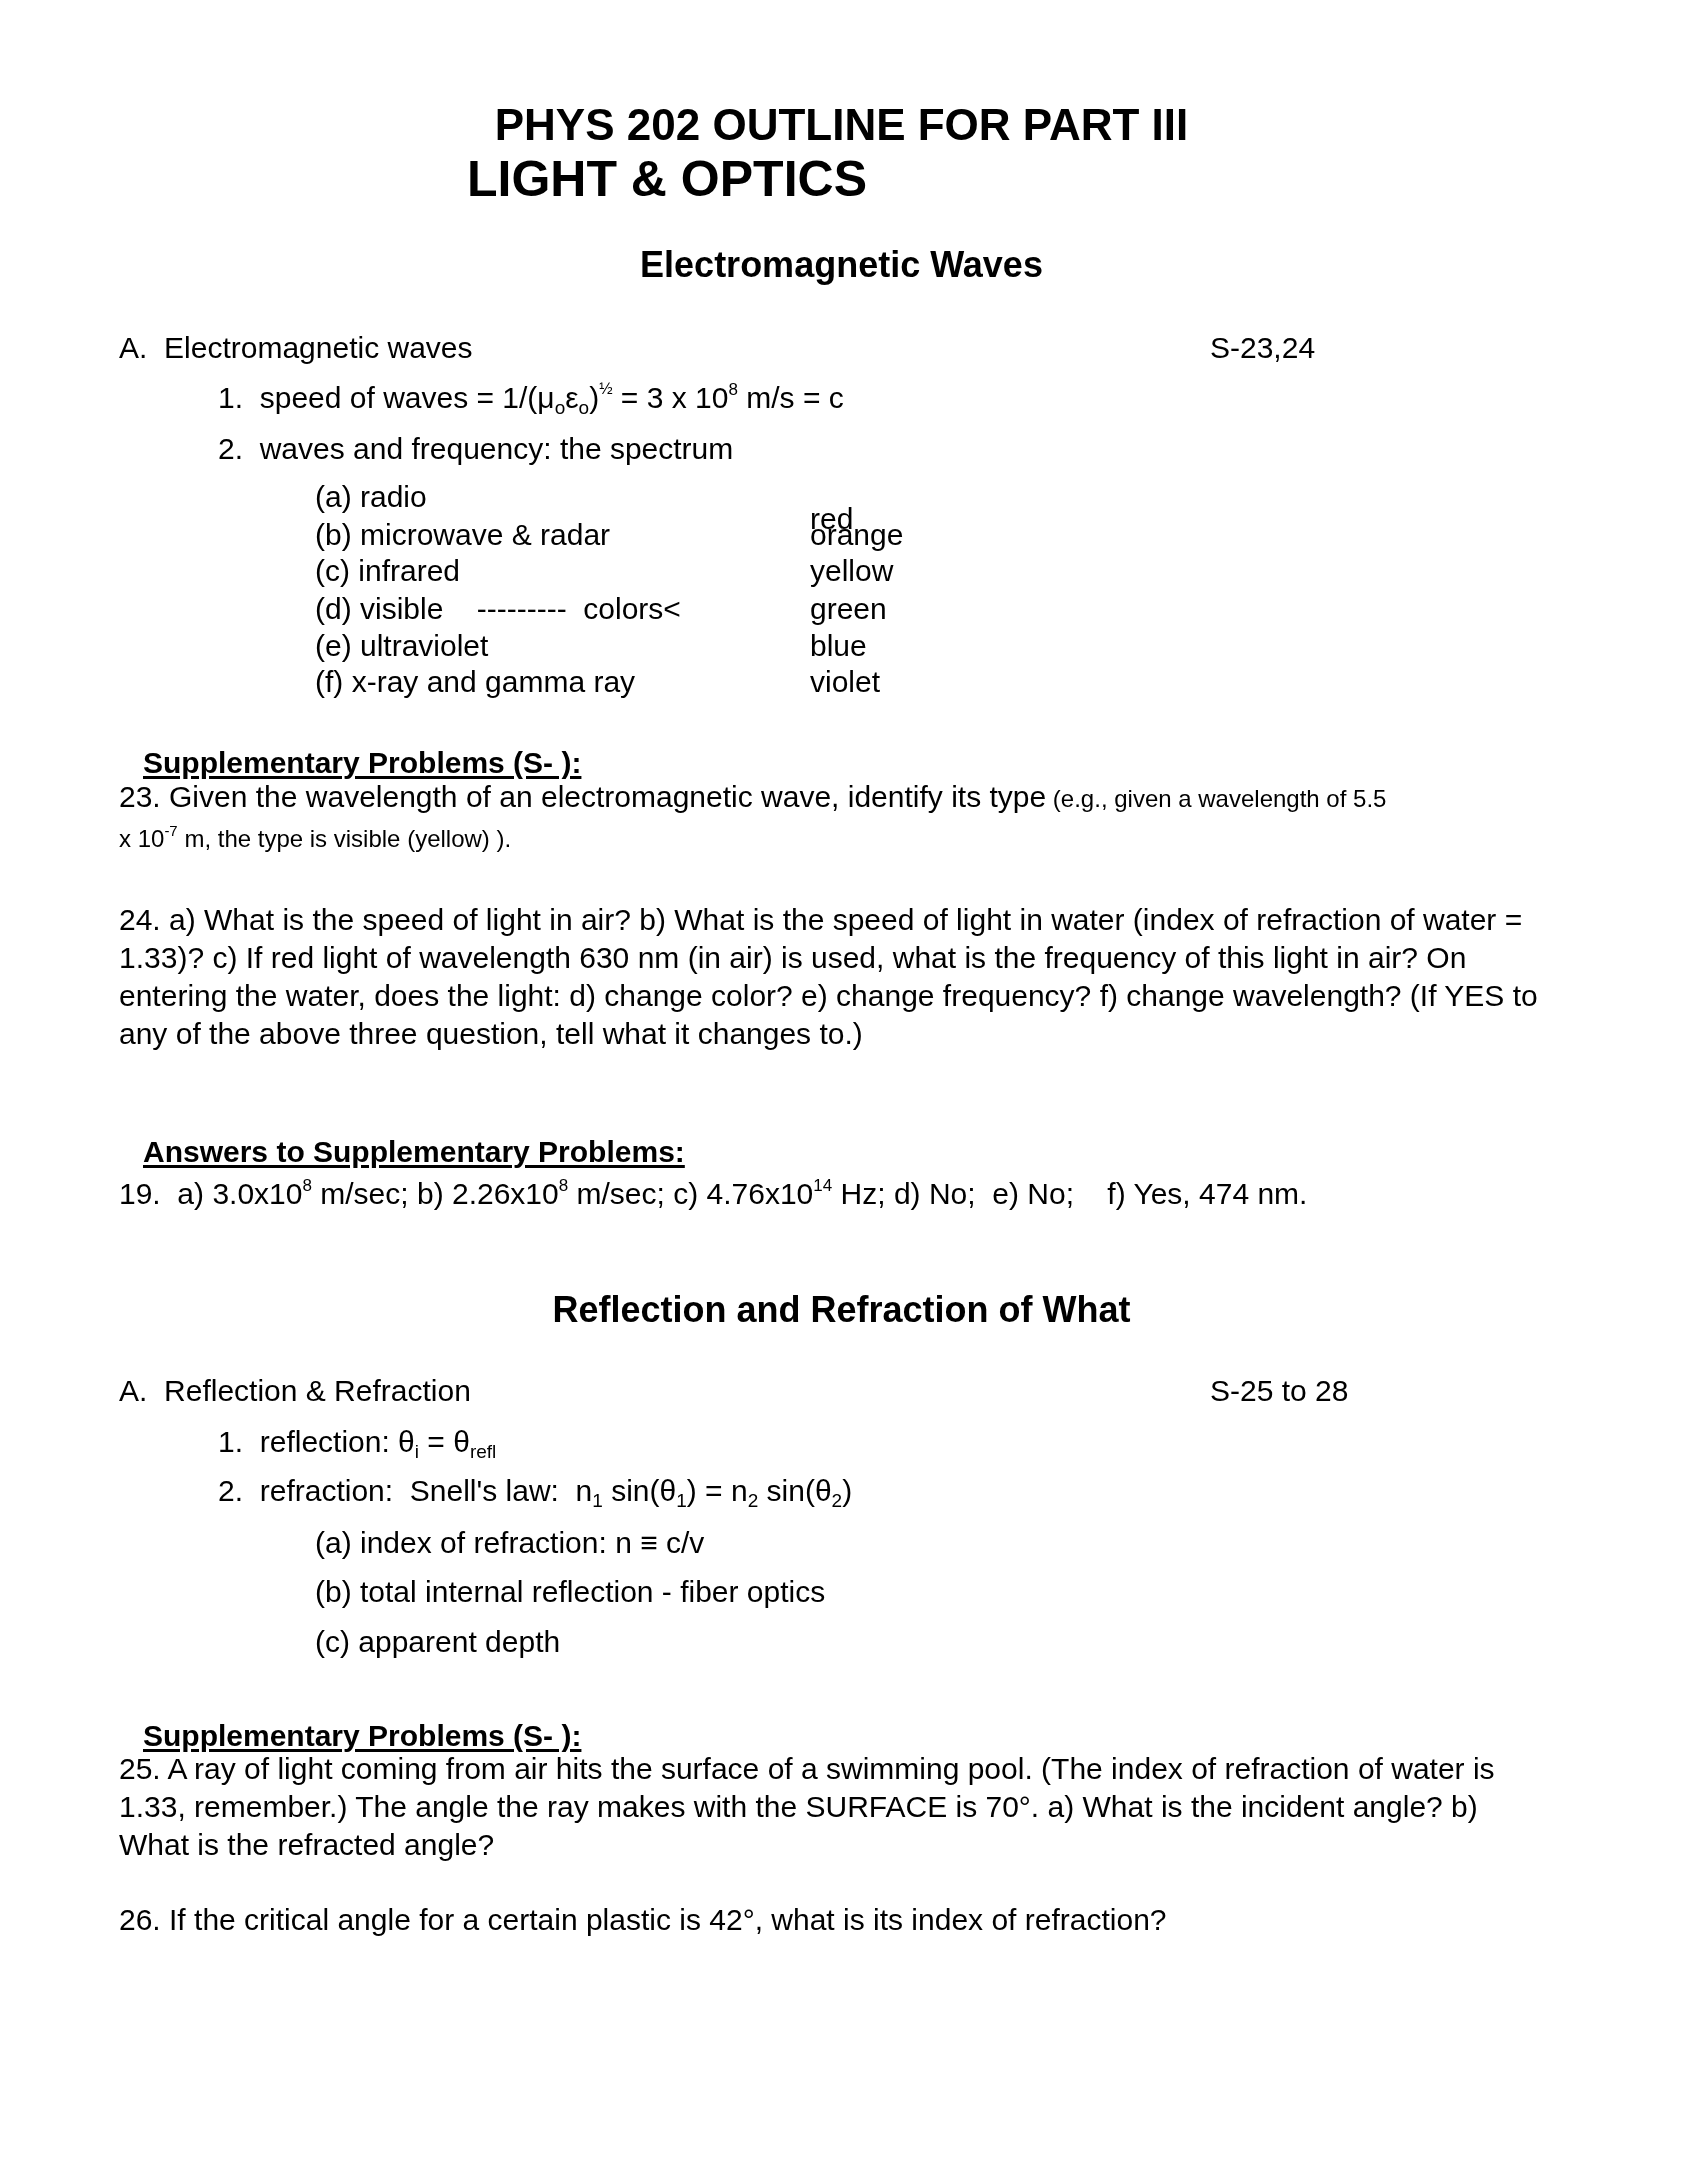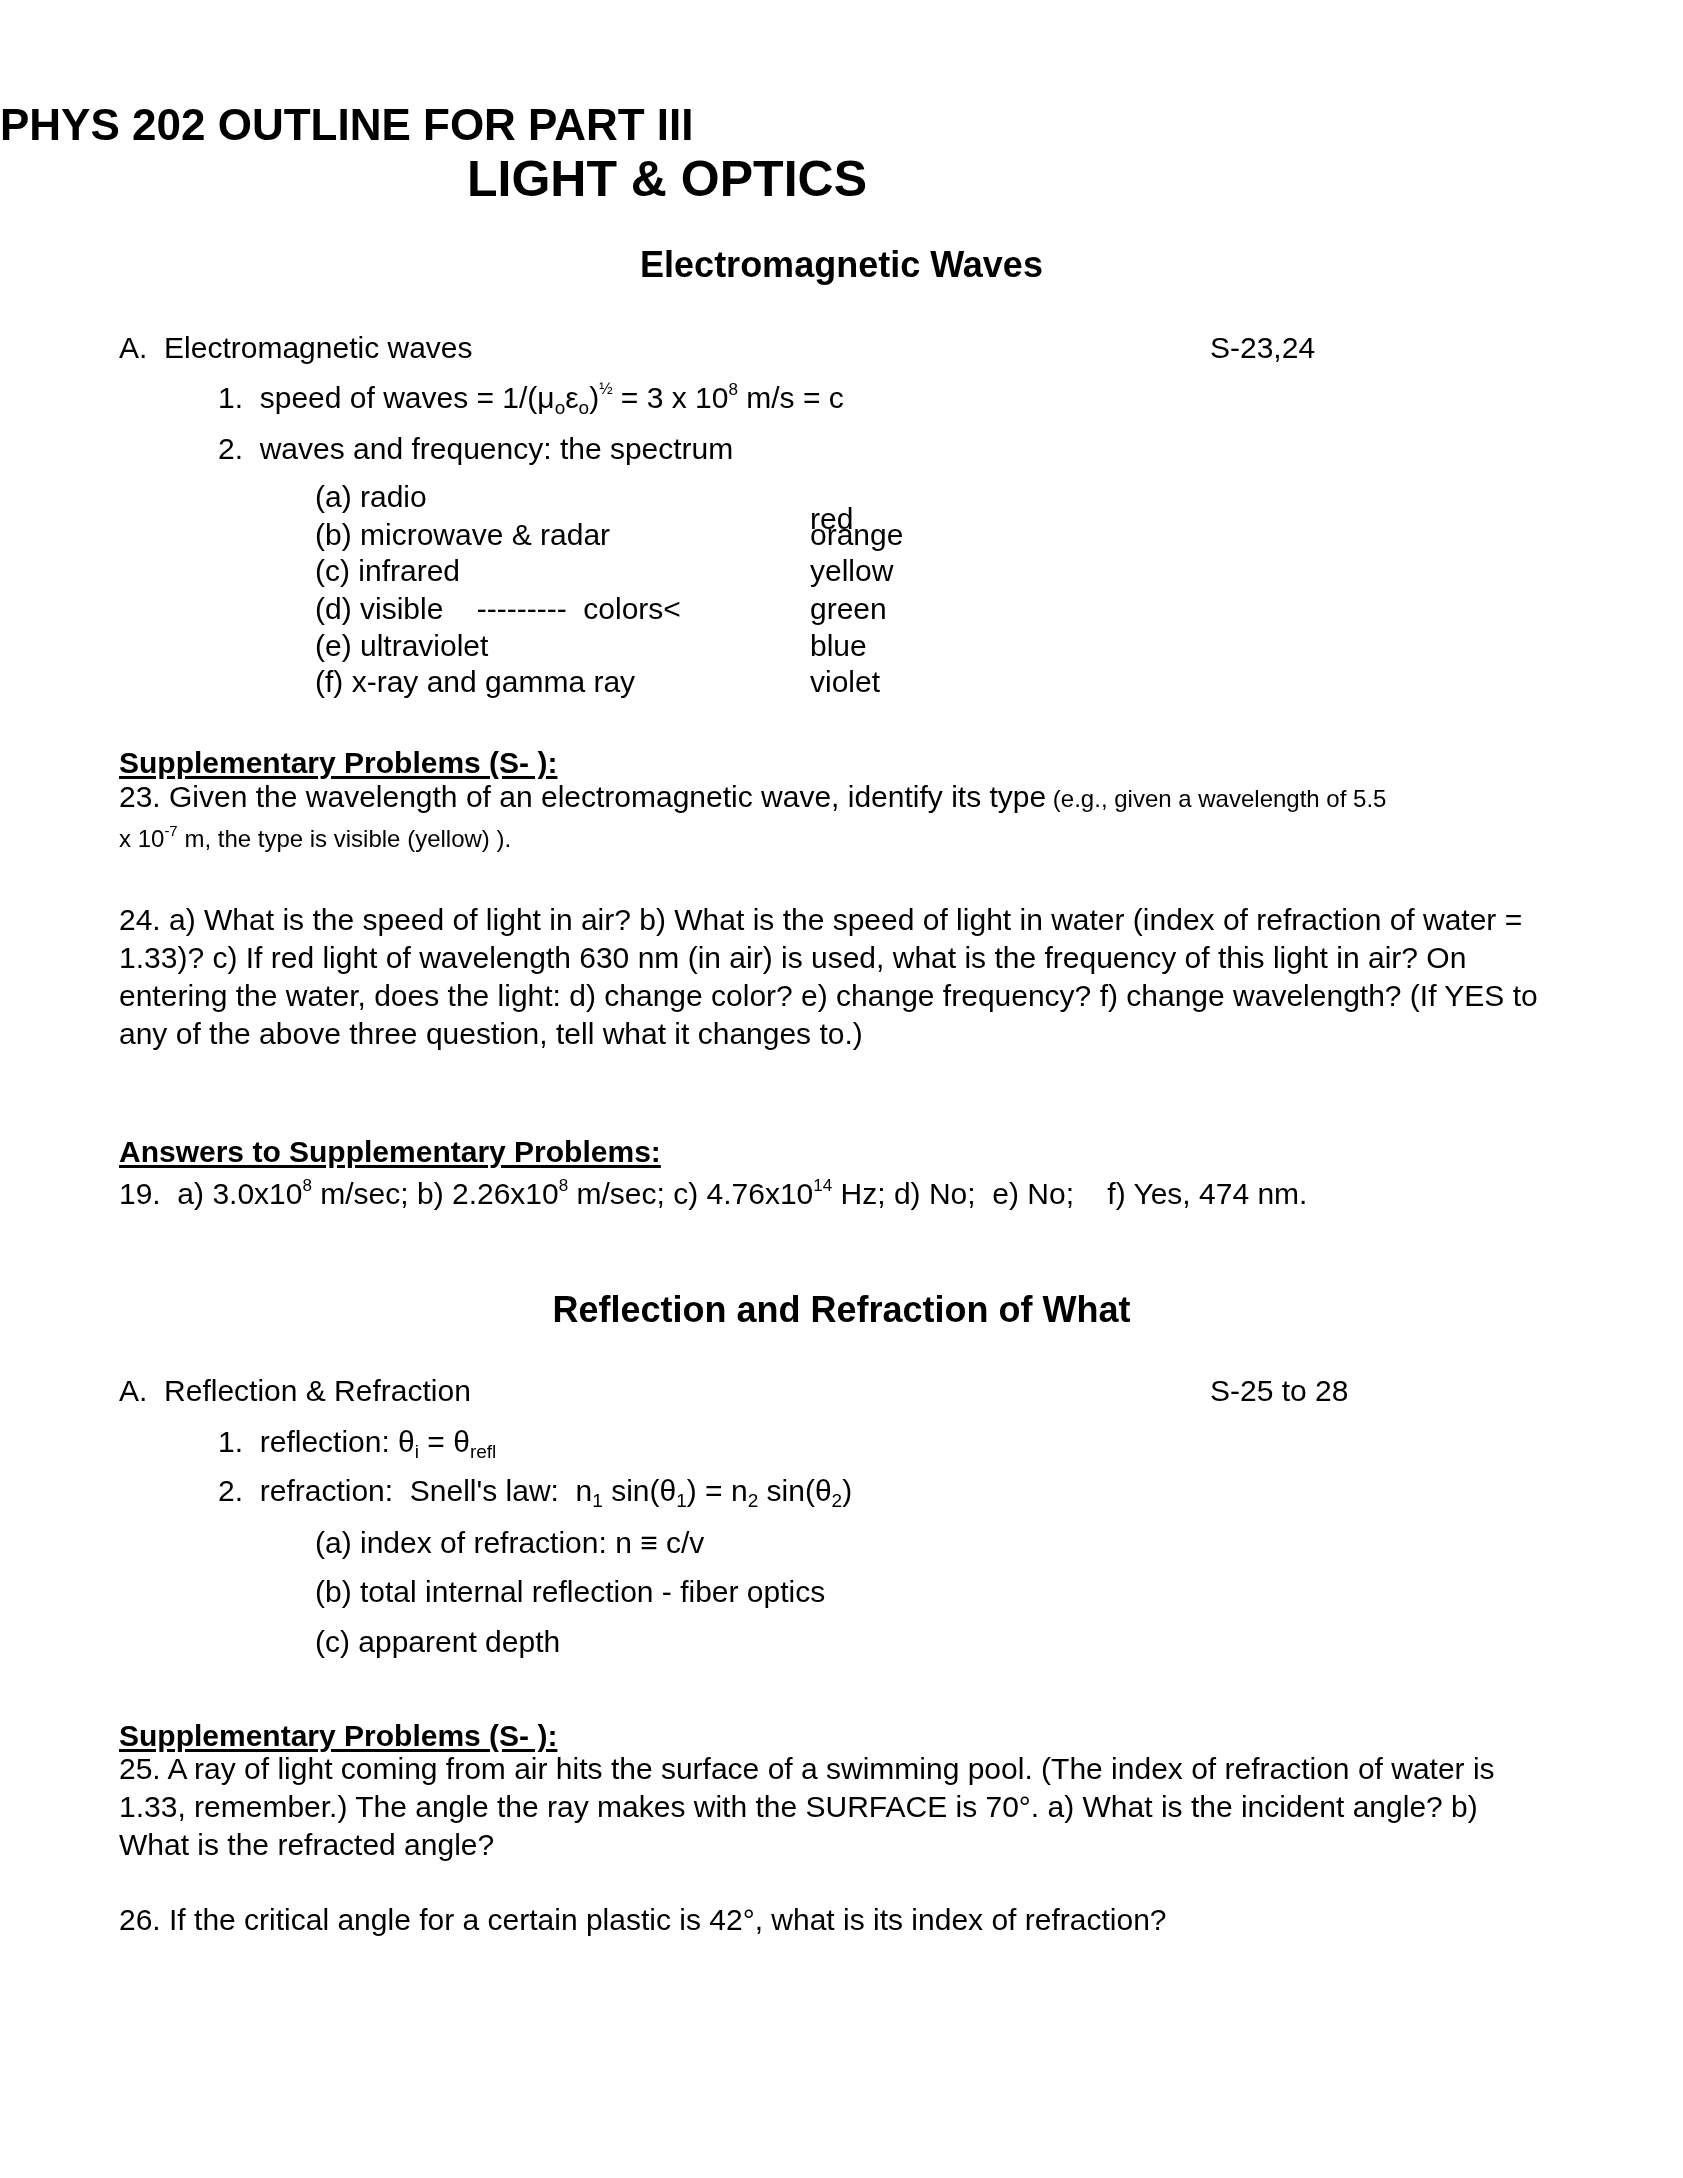--- a/index.html
+++ b/index.html
@@ -14,21 +14,21 @@
       overflow: hidden;
       color: #000000;
       font-family: "Liberation Sans", sans-serif;
     }
     .abs {
       position: absolute;
       white-space: nowrap;
       line-height: 1;
     }
     .title1 {
-      left: 0; width: 1683px; text-align: left;
+      left: 0; width: 1683px; text-align: center;
       top: 103px;
       font-size: 44px;
       font-weight: bold;
       letter-spacing: 0px;
     }
     .title2 {
       left: 0; width: 1334px; text-align: center;
       top: 154px;
       font-size: 50px;
       font-weight: bold;
@@ -58,20 +58,21 @@
       font-size: 16px;
       position: relative;
       top: -14px;
     }
     .subhead {
       font-size: 30px;
       font-weight: bold;
       text-decoration: underline;
       text-decoration-thickness: 3px;
       text-underline-offset: 3px;
+      margin-left: 24px;
     }
     .para {
       position: absolute;
       left: 119px;
       width: 1426px;
       font-size: 30px;
       line-height: 38px;
       white-space: normal;
     }
     .para .small-text { font-size: 24px; }

